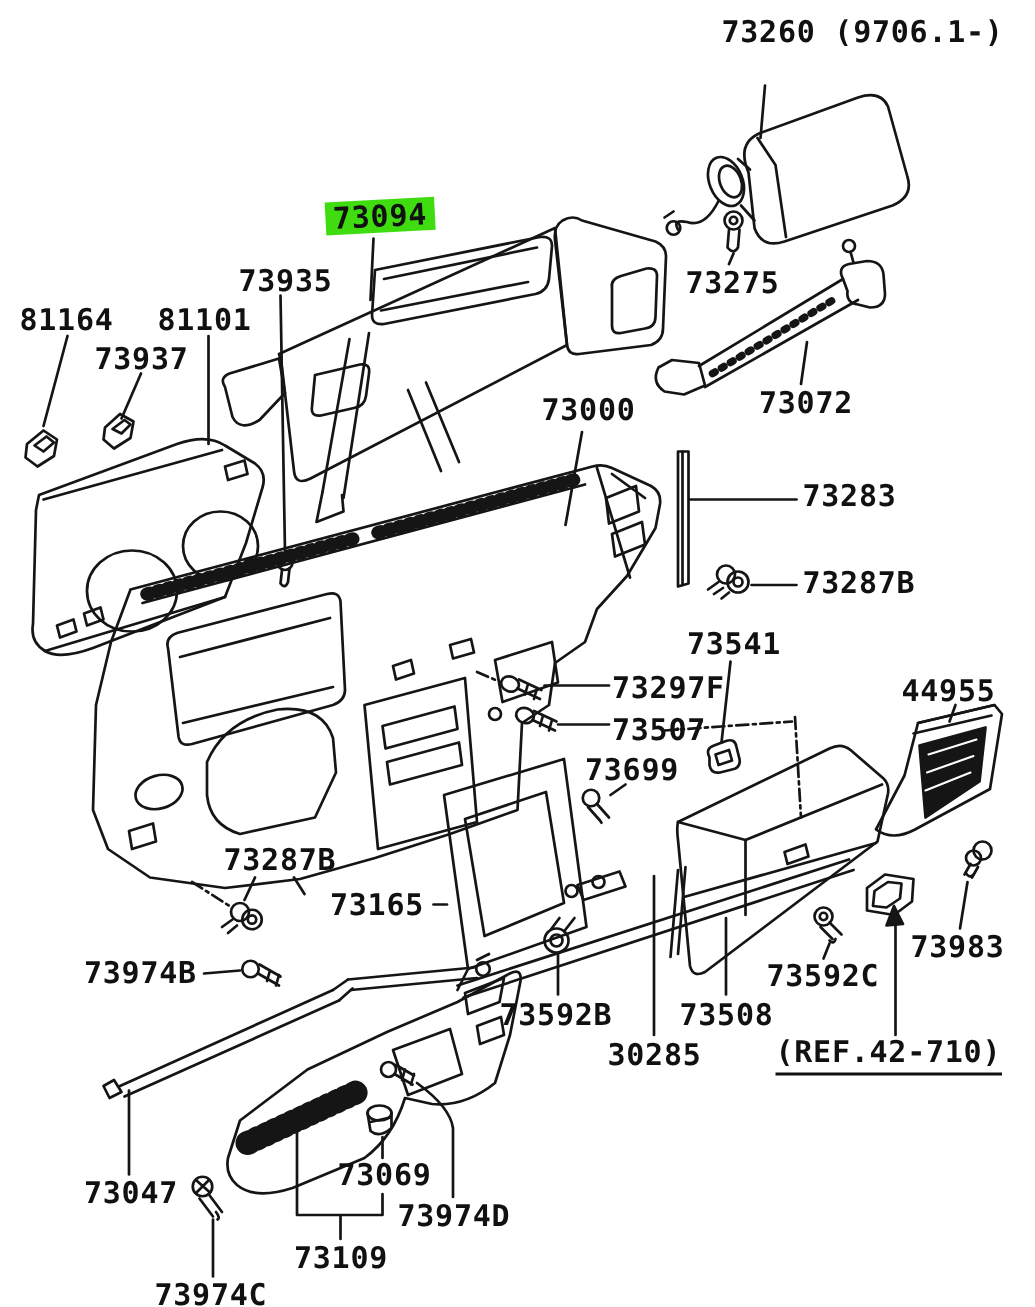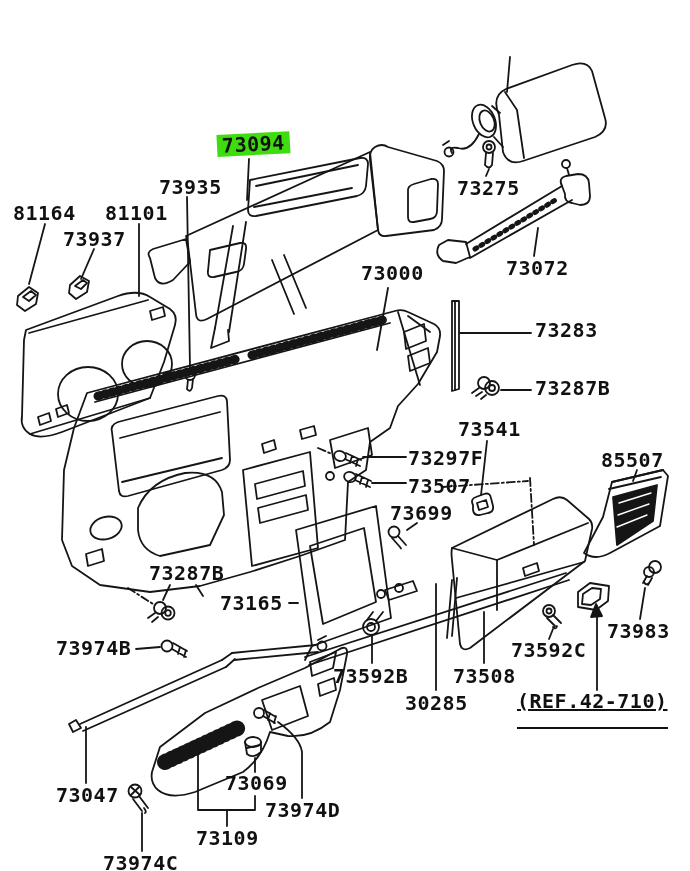--- a/index.html
+++ b/index.html
@@ -19,22 +19,21 @@
     line-height:22px;
   }
   .part-label.hl{
     background:#3fdd10;
     padding:0 5px;
     transform:rotate(-3deg);
     transform-origin:left center;
   }
   .part-label.ul{
     border-bottom:2px solid #111;
-    padding-bottom:15px;
-    text-decoration:underline;
+    padding-bottom:3px;
   }
 </style>
 </head>
 <body>
 
 <div class="stage">
 
   <svg class="artwork" width="690" height="871" viewBox="0 0 690 871" fill="none" stroke="#151515" stroke-width="1.8" stroke-linecap="round" stroke-linejoin="round">
 
     <g>
@@ -273,35 +272,36 @@
     <g>
       <circle cx="135" cy="791" r="6.5"></circle>
       <path d="M131,787 l9,8 M131,795 l8,-8"></path>
       <path d="M139,796 l9,12 M133,799 l9,12 M144,808 q3,4 1,5"></path>
       <path d="M142,813 L142,851"></path>
     </g>
 
   </svg>
 
   <div class="labels">
+      <div class="part-label" style="left: 481px; top: 10px;">73260 (9706.1-)</div>
       <div class="part-label hl" style="left: 217px; top: 135px; background: rgb(63, 221, 16);">73094</div>
       <div class="part-label" style="left: 159px; top: 176px;">73935</div>
       <div class="part-label" style="left: 13px; top: 202px;">81164</div>
       <div class="part-label" style="left: 105px; top: 202px;">81101</div>
       <div class="part-label" style="left: 63px; top: 228px;">73937</div>
       <div class="part-label" style="left: 457px; top: 177px;">73275</div>
       <div class="part-label" style="left: 361px; top: 262px;">73000</div>
       <div class="part-label" style="left: 506px; top: 257px;">73072</div>
       <div class="part-label" style="left: 535px; top: 319px;">73283</div>
       <div class="part-label" style="left: 535px; top: 377px;">73287B</div>
       <div class="part-label" style="left: 458px; top: 418px;">73541</div>
       <div class="part-label" style="left: 408px; top: 447px;">73297F</div>
       <div class="part-label" style="left: 408px; top: 475px;">73507</div>
       <div class="part-label" style="left: 390px; top: 502px;">73699</div>
-      <div class="part-label" style="left: 601px; top: 449px;">85507</div>
+      <div class="part-label" style="left: 601px; top: 449px;">44955</div>
       <div class="part-label" style="left: 149px; top: 562px;">73287B</div>
       <div class="part-label" style="left: 220px; top: 592px;">73165</div>
       <div class="part-label" style="left: 56px; top: 637px;">73974B</div>
       <div class="part-label" style="left: 511px; top: 639px;">73592C</div>
       <div class="part-label" style="left: 607px; top: 620px; text-align: right;">73983</div>
       <div class="part-label" style="left: 333px; top: 665px;">73592B</div>
       <div class="part-label" style="left: 453px; top: 665px;">73508</div>
       <div class="part-label ul" style="left: 517px; top: 690px;">(REF.42-710)</div>
       <div class="part-label" style="left: 405px; top: 692px;">30285</div>
       <div class="part-label" style="left: 56px; top: 784px;">73047</div>

